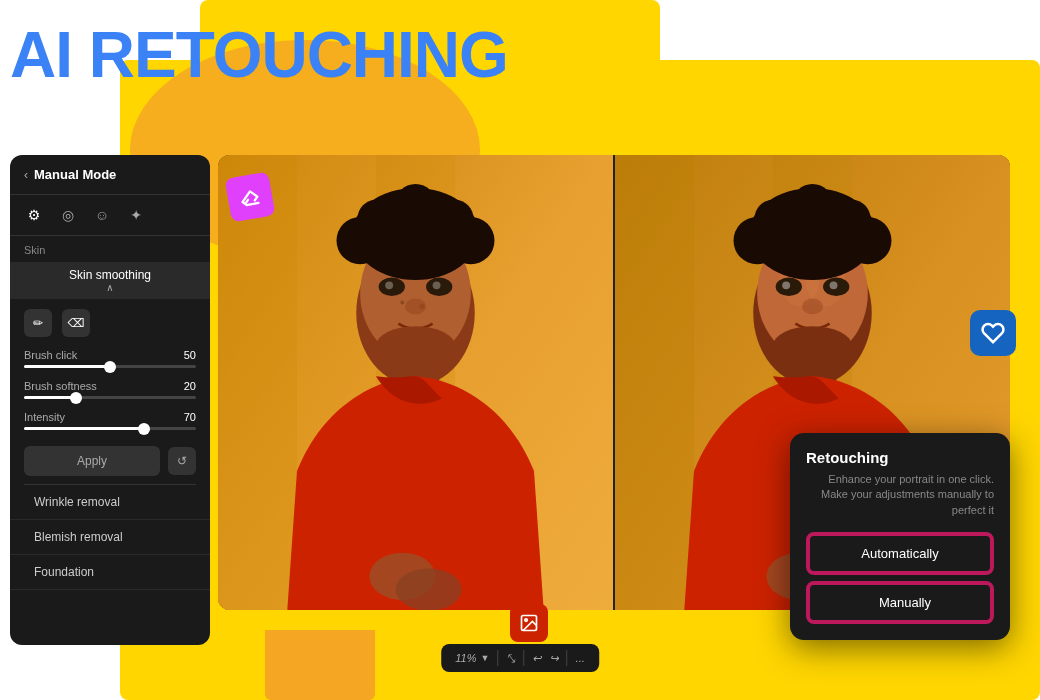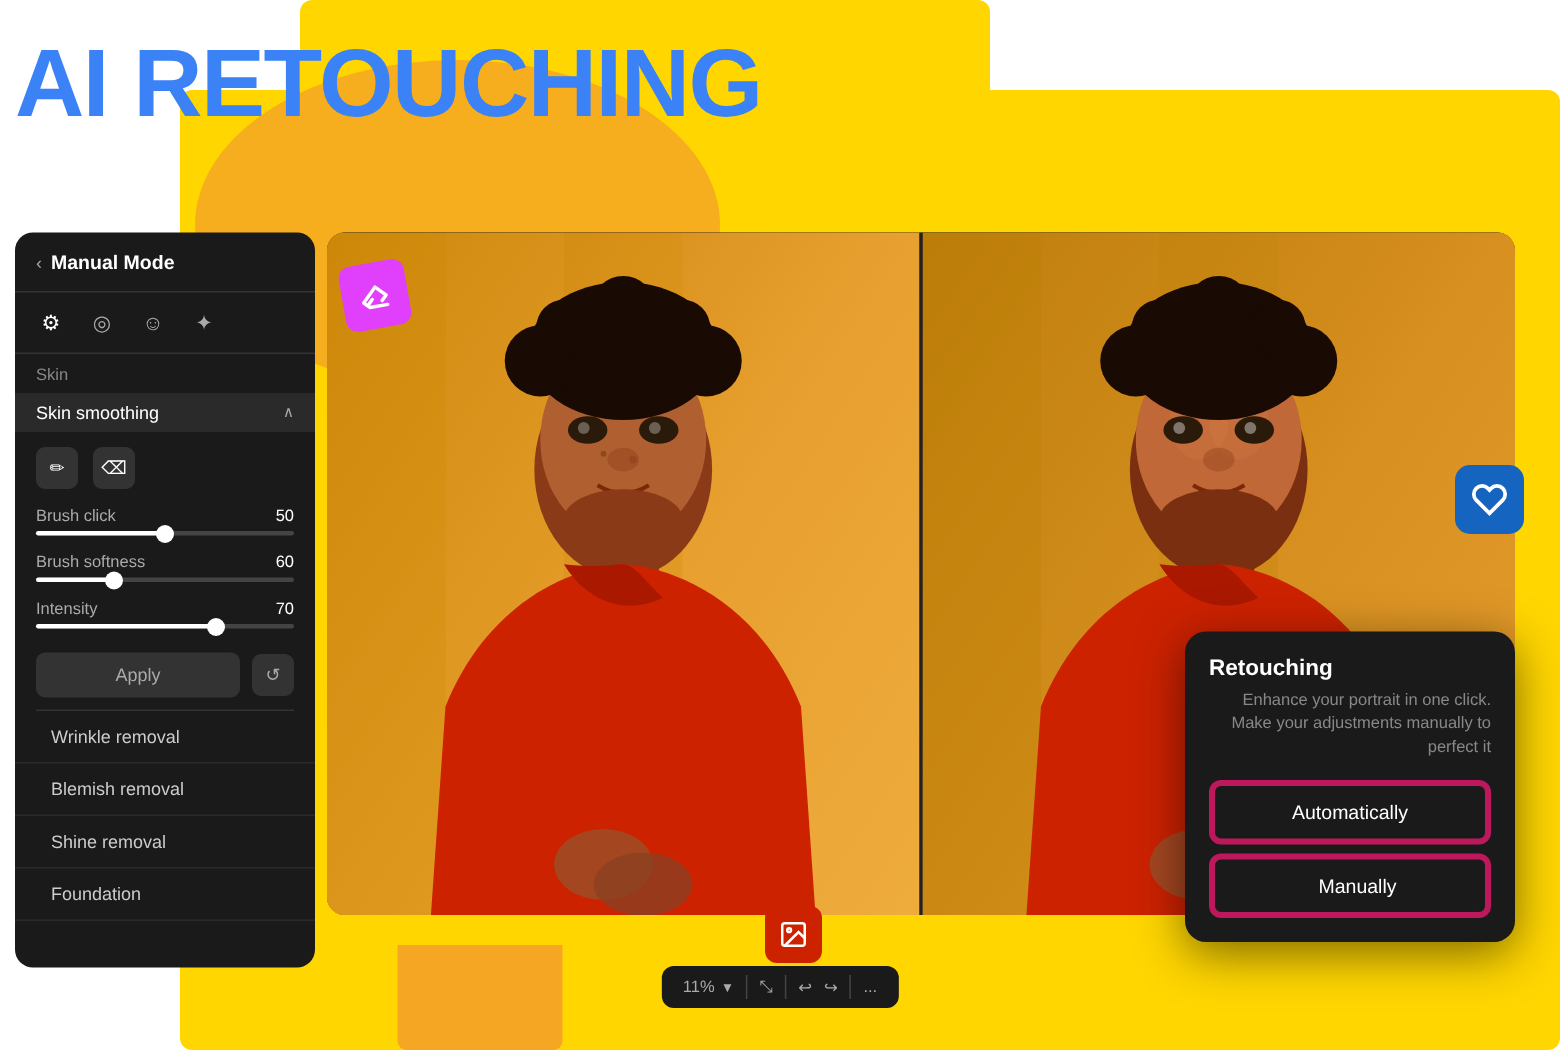--- a/index.html
+++ b/index.html
@@ -114,20 +114,21 @@
       text-transform: none;
       font-weight: 500;
     }
     .skin-smoothing-row {
       display: flex;
       align-items: center;
       justify-content: space-between;
       padding: 6px 14px;
       background: #2a2a2a;
       margin: 2px 0;
+      flex-direction: column;
     }
     .skin-smoothing-label {
       font-size: 12px;
       color: #fff;
     }
     .chevron-up {
       color: #aaa;
       font-size: 10px;
     }
     .brush-tools {
@@ -262,20 +263,21 @@
       bottom: 18px;
       left: 50%;
       transform: translateX(-50%);
       display: flex;
       align-items: center;
       gap: 8px;
       background: #1a1a1a;
       border-radius: 8px;
       padding: 6px 14px;
       z-index: 20;
+      font-style: italic;
     }
     .toolbar-item {
       font-size: 11px;
       color: #aaa;
       cursor: pointer;
       display: flex;
       align-items: center;
       gap: 4px;
     }
     .toolbar-divider {
@@ -315,21 +317,21 @@
       display: flex;
       align-items: center;
       justify-content: center;
       color: #fff;
       font-size: 22px;
     }
 
     
     .retouching-popup {
       position: absolute;
-      bottom: 72px;
+      bottom: 60px;
       right: 30px;
       width: 220px;
       background: #1a1a1a;
       border-radius: 14px;
       z-index: 30;
       padding: 16px;
       box-shadow: 0 8px 32px rgba(0,0,0,0.5);
     }
     .popup-title {
       font-size: 15px;
@@ -408,21 +410,21 @@
     </div>
     <div class="slider-track">
       <div class="slider-fill" style="width:50%"></div>
       <div class="slider-thumb" style="left:calc(50% - 6px)"></div>
     </div>
   </div>
 
   <div class="slider-row">
     <div class="slider-label-row">
       <span class="slider-label">Brush softness</span>
-      <span class="slider-value">60</span>
+      <span class="slider-value">20</span>
     </div>
     <div class="slider-track">
       <div class="slider-fill" style="width:30%"></div>
       <div class="slider-thumb" style="left:calc(30% - 6px)"></div>
     </div>
   </div>
 
   <div class="slider-row">
     <div class="slider-label-row">
       <span class="slider-label">Intensity</span>
@@ -434,21 +436,20 @@
     </div>
   </div>
 
   <div class="apply-row">
     <button class="apply-btn">Apply</button>
     <div class="reset-btn">↺</div>
   </div>
   <div class="divider"></div>
   <div class="panel-menu-item">Wrinkle removal</div>
   <div class="panel-menu-item">Blemish removal</div>
-  <div class="panel-menu-item">Shine removal</div>
   <div class="panel-menu-item">Foundation</div>
 </div>
 
 <div class="eraser-badge">
   <svg width="22" height="22" viewBox="0 0 24 24" fill="none" stroke="white" stroke-width="2.5" stroke-linecap="round" stroke-linejoin="round">
     <path d="M20 20H7L3 16l10-10 7 7-3.5 3.5"></path>
     <path d="M6.5 17.5l3-3"></path>
   </svg>
 </div>
 

